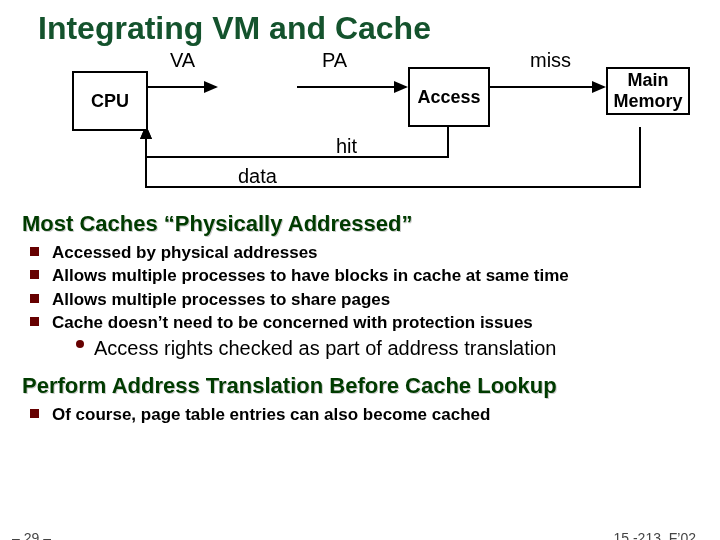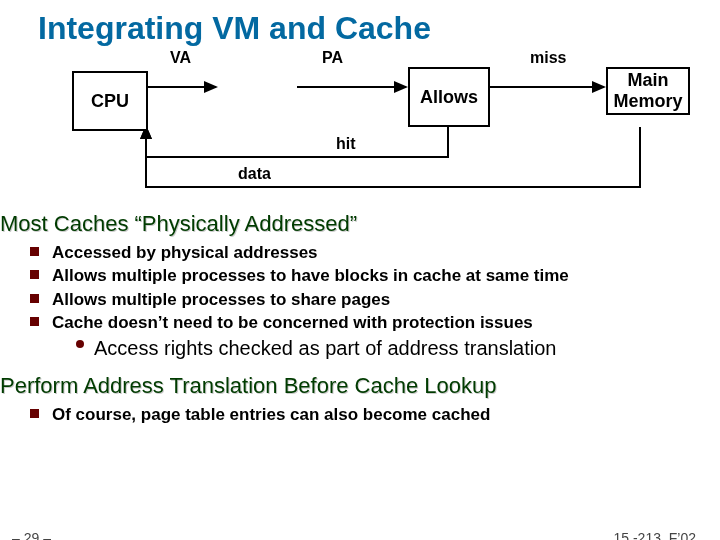--- a/index.html
+++ b/index.html
@@ -9,21 +9,21 @@
     height: 540px;
     font-family: Arial, Helvetica, sans-serif;
     background: #fff;
     color: #000;
     position: relative;
     overflow: hidden;
   }
   .title {
     font-size: 32px;
     font-weight: bold;
-    color: #0369a1;
+    color: #14532d;
     padding: 10px 0 0 38px;
   }
   .diagram {
     position: relative;
     width: 720px;
     height: 160px;
   }
   .box {
     position: absolute;
     border: 2px solid #000;
@@ -31,35 +31,35 @@
     display: flex;
     align-items: center;
     justify-content: center;
     text-align: center;
     font-size: 18px;
     font-weight: bold;
     box-sizing: border-box;
   }
   .lbl {
     position: absolute;
-    font-size: 16px;
-    font-weight: bold;
+    font-size: 20px;
+    font-weight: normal;
   }
   svg.arrows {
     position: absolute;
     top: 0;
     left: 0;
     width: 720px;
     height: 160px;
   }
   .heading {
     color: #003b00;
     font-size: 22px;
-    font-weight: normal;
-    padding: 4px 0 2px 0;
+    font-weight: bold;
+    padding: 4px 0 2px 22px;
     text-shadow: 1px 1px 0 #ccc;
   }
   ul.bullets {
     margin: 2px 0 6px 30px;
     padding: 0;
   }
   ul.bullets li {
     list-style: none;
     font-size: 17px;
     font-weight: bold;
@@ -127,21 +127,21 @@
     <line x1="297" y1="40" x2="406" y2="40" stroke="#000" stroke-width="2" marker-end="url(#ah)"></line>
 
     <line x1="490" y1="40" x2="604" y2="40" stroke="#000" stroke-width="2" marker-end="url(#ah)"></line>
 
     <path d="M448,80 L448,110 L146,110 L146,80" fill="none" stroke="#000" stroke-width="2" marker-end="url(#ah)"></path>
 
     <path d="M640,80 L640,140 L146,140 L146,80" fill="none" stroke="#000" stroke-width="2" marker-end="url(#ah)"></path>
   </svg>
 
   <div class="box" style="left:72px; top:24px; width:76px; height:60px;">CPU</div>
-  <div class="box" style="left:408px; top:20px; width:82px; height:60px;">Allows</div>
+  <div class="box" style="left:408px; top:20px; width:82px; height:60px;">Access</div>
   <div class="box" style="left:606px; top:20px; width:84px; height:48px; white-space:pre-line;">Main
 Memory</div>
 
   <div class="lbl" style="left:170px; top:2px;">VA</div>
   <div class="lbl" style="left:322px; top:2px;text-align:center;">PA</div>
   <div class="lbl" style="left:530px; top:2px;">miss</div>
   <div class="lbl" style="left:336px; top:88px;">hit</div>
   <div class="lbl" style="left:238px; top:118px;">data</div>
 </div>
 

